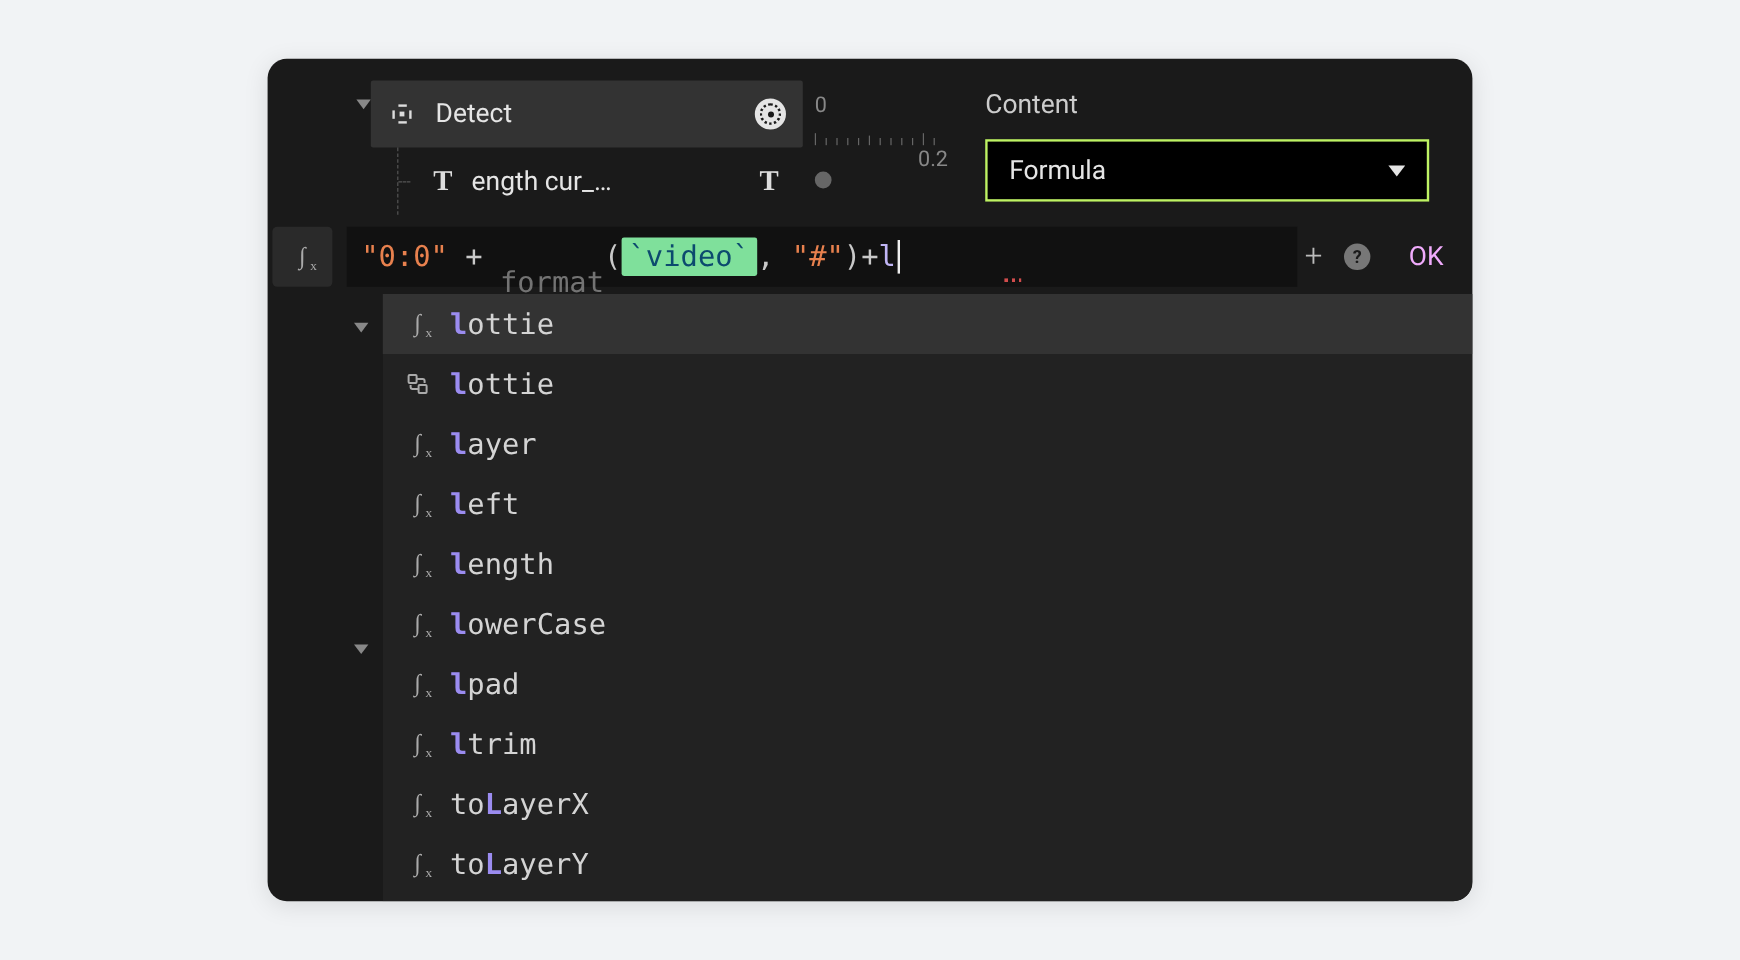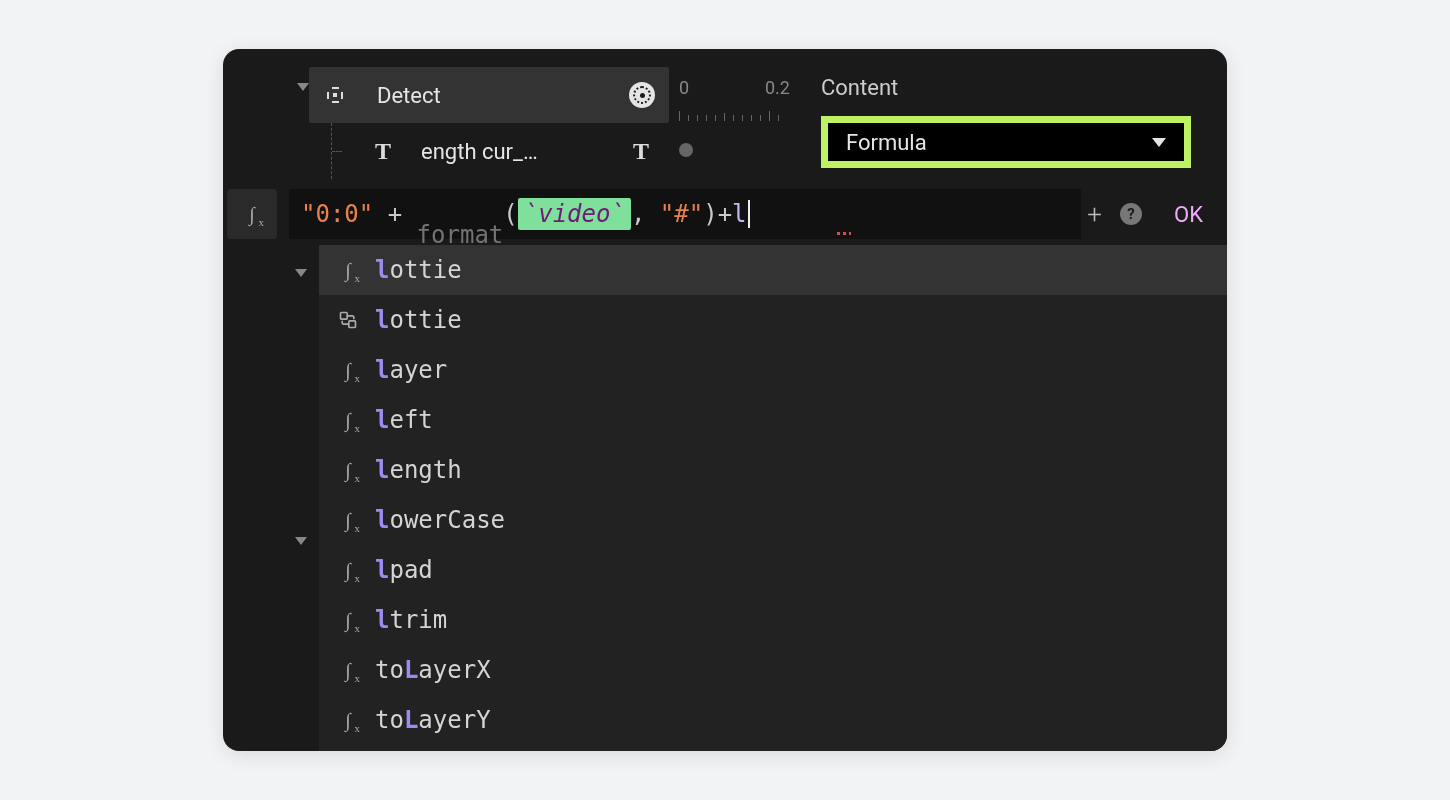--- a/index.html
+++ b/index.html
@@ -34,21 +34,21 @@
     }
     .layer-col {
       flex: 0 0 360px;
       display: flex;
       flex-direction: column;
     }
     .layer-row {
       height: 56px;
       display: flex;
       align-items: center;
-      gap: 30px;
+      gap: 16px;
       padding: 0 14px;
     }
     .layer-row.detect {
       background: #333333;
       border-radius: 2px;
     }
     .layer-row.sub {
       padding-left: 22px;
     }
     .tree-guide {
@@ -117,21 +117,21 @@
       gap: 6px;
       color:#888;
       font-size: 18px;
       align-items: flex-end;
       height: 46px;
       padding-left: 8px;
       position: relative;
     }
     .ruler-num { position:absolute; top:0; }
     .ruler-num.n0 { left: 10px; }
-    .ruler-num.n02 { left: 96px; }
+    .ruler-num.n02 { left: 96px; margin-top: 45px; }
     .ruler-ticks {
       position:absolute;
       bottom: 2px;
       left: 10px;
       right:0;
       height: 12px;
     }
     .tick { position:absolute; bottom:0; width:1px; background:#666; }
     .key-dot {
       width: 14px; height: 14px; border-radius: 50%; background:#666; margin-left: 10px; margin-top: 20px;
@@ -140,21 +140,21 @@
       flex: 1;
       padding: 8px 16px 0 22px;
     }
     .props-label {
       color: #ccc;
       font-size: 22px;
     }
     .dropdown {
       margin-top: 16px;
       background: #000;
-      border:7px solid #bef264;
+      border:2px solid #bef264;
       height: 52px;
       display:flex;
       align-items:center;
       justify-content: space-between;
       padding: 0 18px;
       color:#e5e5e5;
       font-size: 22px;
       width: 370px;
     }
     .dropdown .caret {
@@ -187,24 +187,23 @@
       margin: 0 6px 0 12px;
       font-family: "SF Mono", Menlo, Consolas, monospace;
       font-size: 24px;
       position: relative;
     }
     .tok-str { color: #e8814e; }
     .tok-op { color: #c9c9c9; }
     .tok-fn { color: #737373; margin-top: 41px; }
     .tok-var-pill {
       background: #7fe09b;
-      color: #701a75;
+      color: #0c4a6e;
       padding: 2px 6px;
       border-radius: 2px;
-      font-style: italic;
     }
     .tok-prop {
       background: #6a6a6a;
       color: #191919;
       padding: 2px 4px 2px 0;
     }
     .tok-typed { color: #c0b5f5; }
     .squiggle {
       position:absolute;
       width: 14px;

